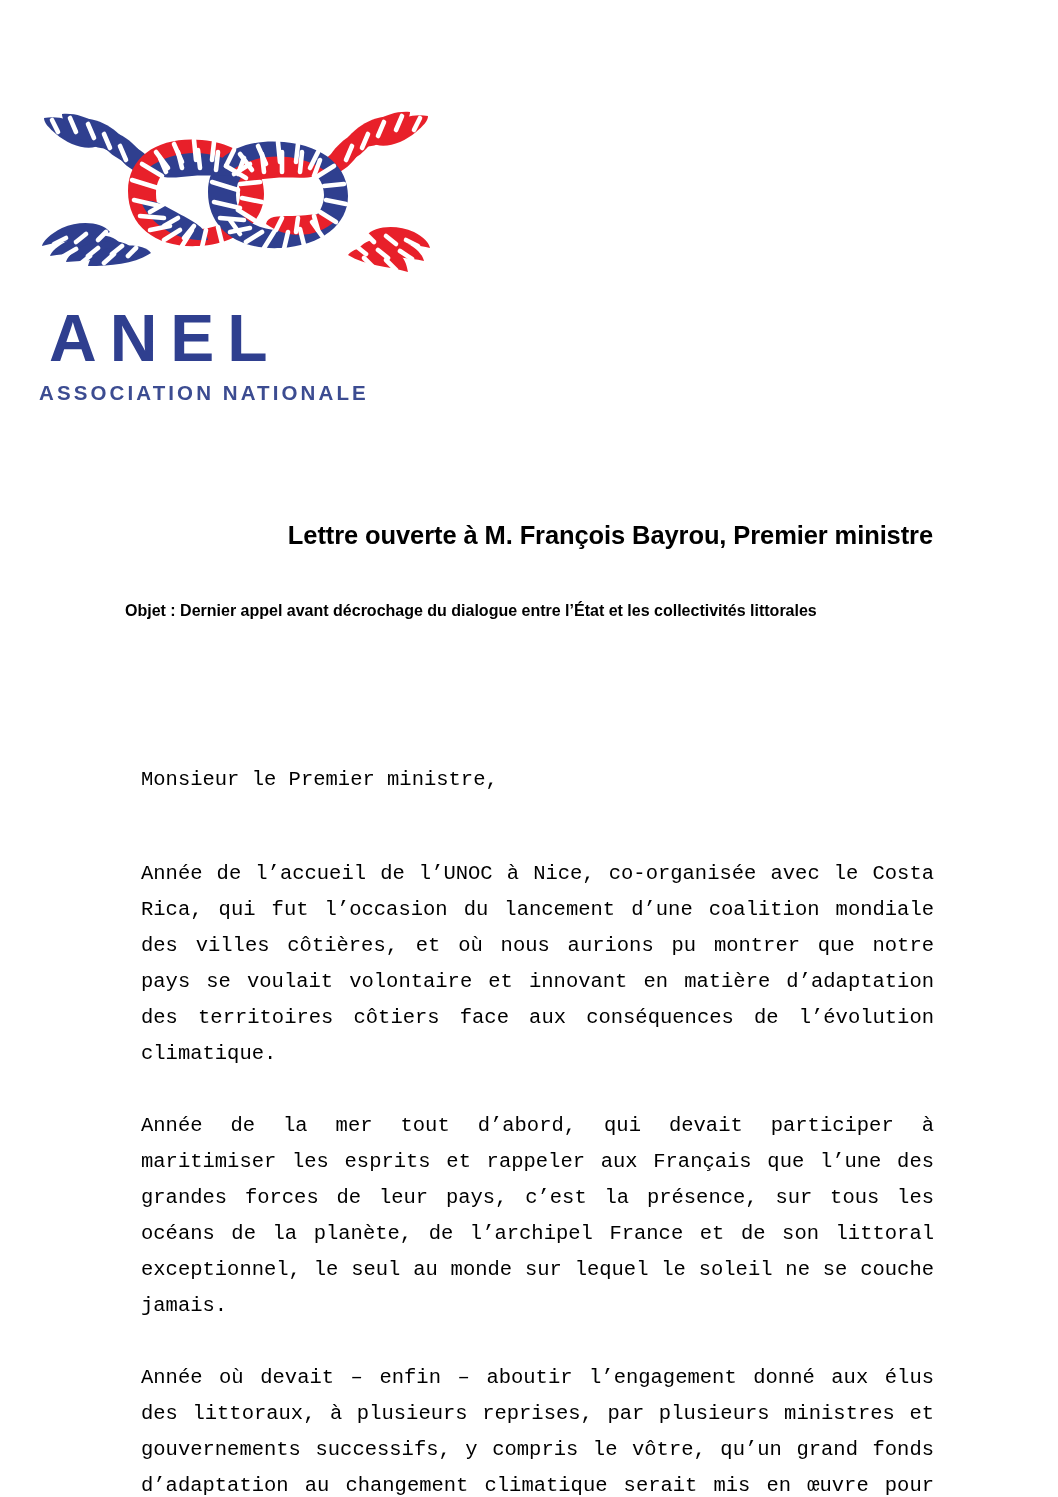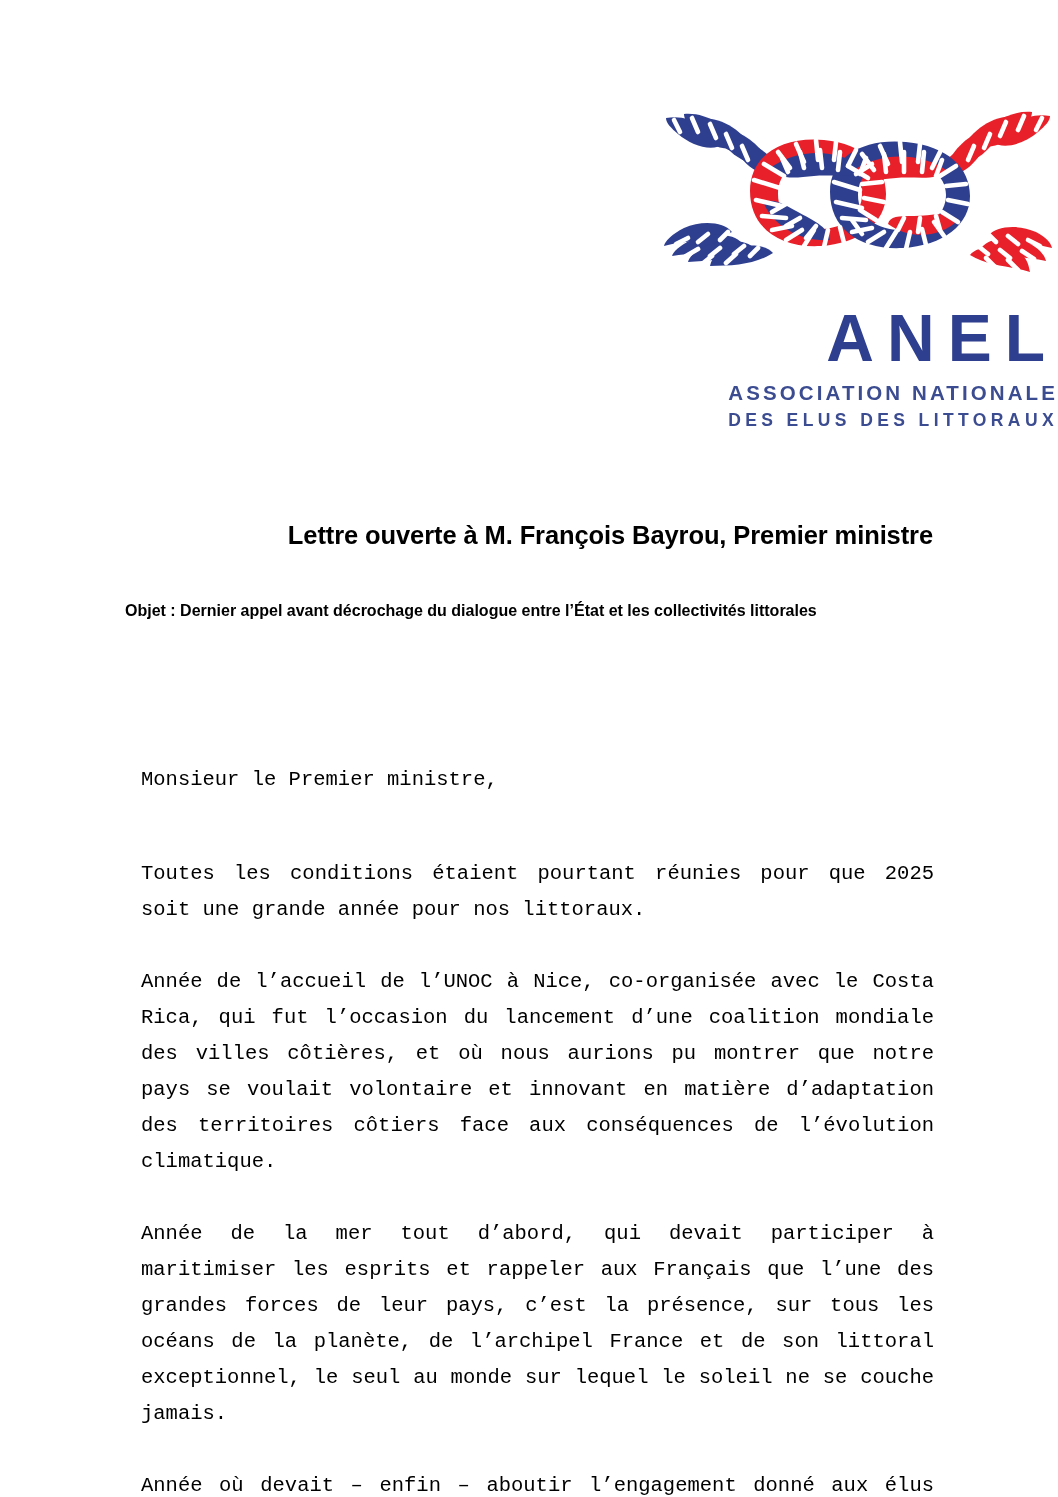--- a/index.html
+++ b/index.html
@@ -25,21 +25,21 @@
   }
 
   
   .logo-block {
     position: absolute;
     left: 0;
     right: 0;
     top: 96px;
     display: flex;
     flex-direction: column;
-    align-items: flex-end;
+    align-items: flex-start;
     padding-left: 36px;
   }
   .knot-wrap {
     width: 400px;
     height: 196px;
     display: block;
   }
   .knot-wrap svg { display: block; width: 100%; height: 100%; }
 
   .wordmark {
@@ -270,28 +270,26 @@
             <path d="M352,162 L342,154"></path>
             <path d="M330,158 L320,150"></path>
           <path d="M360,174 L350,164"></path>
             <path d="M338,172 L328,162"></path>
         </g>
       </svg>
     </div>
 
     <div class="wordmark">ANEL</div>
     <div class="tagline1">ASSOCIATION NATIONALE</div>
-    <div class="tagline2">DES ELUS DES LITTORAUX</div>
   </div>
 
   <h1 class="doc-title">Lettre ouverte à M. François Bayrou, Premier ministre</h1>
 
   <div class="subject">Objet : Dernier appel avant décrochage du dialogue entre l’État et les collectivités littorales</div>
 
   <div class="body-text">
     <p class="salutation">Monsieur le Premier ministre,</p>
-    <p>Toutes les conditions étaient pourtant réunies pour que 2025 soit une grande année pour nos littoraux.</p>
     <p>Année de l’accueil de l’UNOC à Nice, co-organisée avec le Costa Rica, qui fut l’occasion du lancement d’une coalition mondiale des villes côtières, et où nous aurions pu montrer que notre pays se voulait volontaire et innovant en matière d’adaptation des territoires côtiers face aux conséquences de l’évolution climatique.</p>
     <p>Année de la mer tout d’abord, qui devait participer à maritimiser les esprits et rappeler aux Français que l’une des grandes forces de leur pays, c’est la présence, sur tous les océans de la planète, de l’archipel France et de son littoral exceptionnel, le seul au monde sur lequel le soleil ne se couche jamais.</p>
     <p>Année où devait – enfin – aboutir l’engagement donné aux élus des littoraux, à plusieurs reprises, par plusieurs ministres et gouvernements successifs, y  compris le vôtre, qu’un grand fonds d’adaptation au changement climatique serait mis en œuvre pour concrétiser l’instauration d’une nécessaire solidarité nationale afin de venir en soutien aux collectivités littorales qui subissent, en première ligne, les effets de plus en</p>
   </div>
 
 </div>
 
 </body></html>

